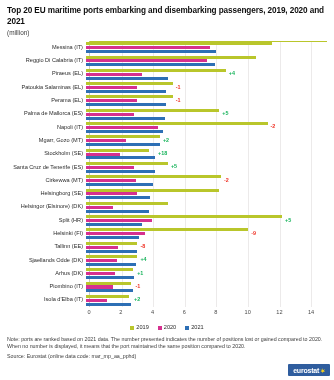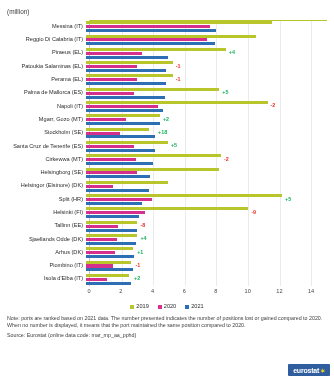--- a/index.html
+++ b/index.html
@@ -206,20 +206,21 @@
     color: #ffd617;
     font-size: 6px;
     margin-left: 1px;
   }
 </style>
 </head>
 <body>
 
 <div id="figure">
 
+  <div class="title">Top 20 EU maritime ports embarking and disembarking passengers, 2019, 2020 and 2021</div>
   <div class="subtitle">(million)</div>
 
   <div class="plot-wrap">
 
     <div class="plot-area">
       <div class="gridlines" id="gridlines">
           <div class="gridline" style="left: 13.3333%;"></div>
           <div class="gridline" style="left: 26.6667%;"></div>
           <div class="gridline" style="left: 40%;"></div>
           <div class="gridline" style="left: 53.3333%;"></div>

